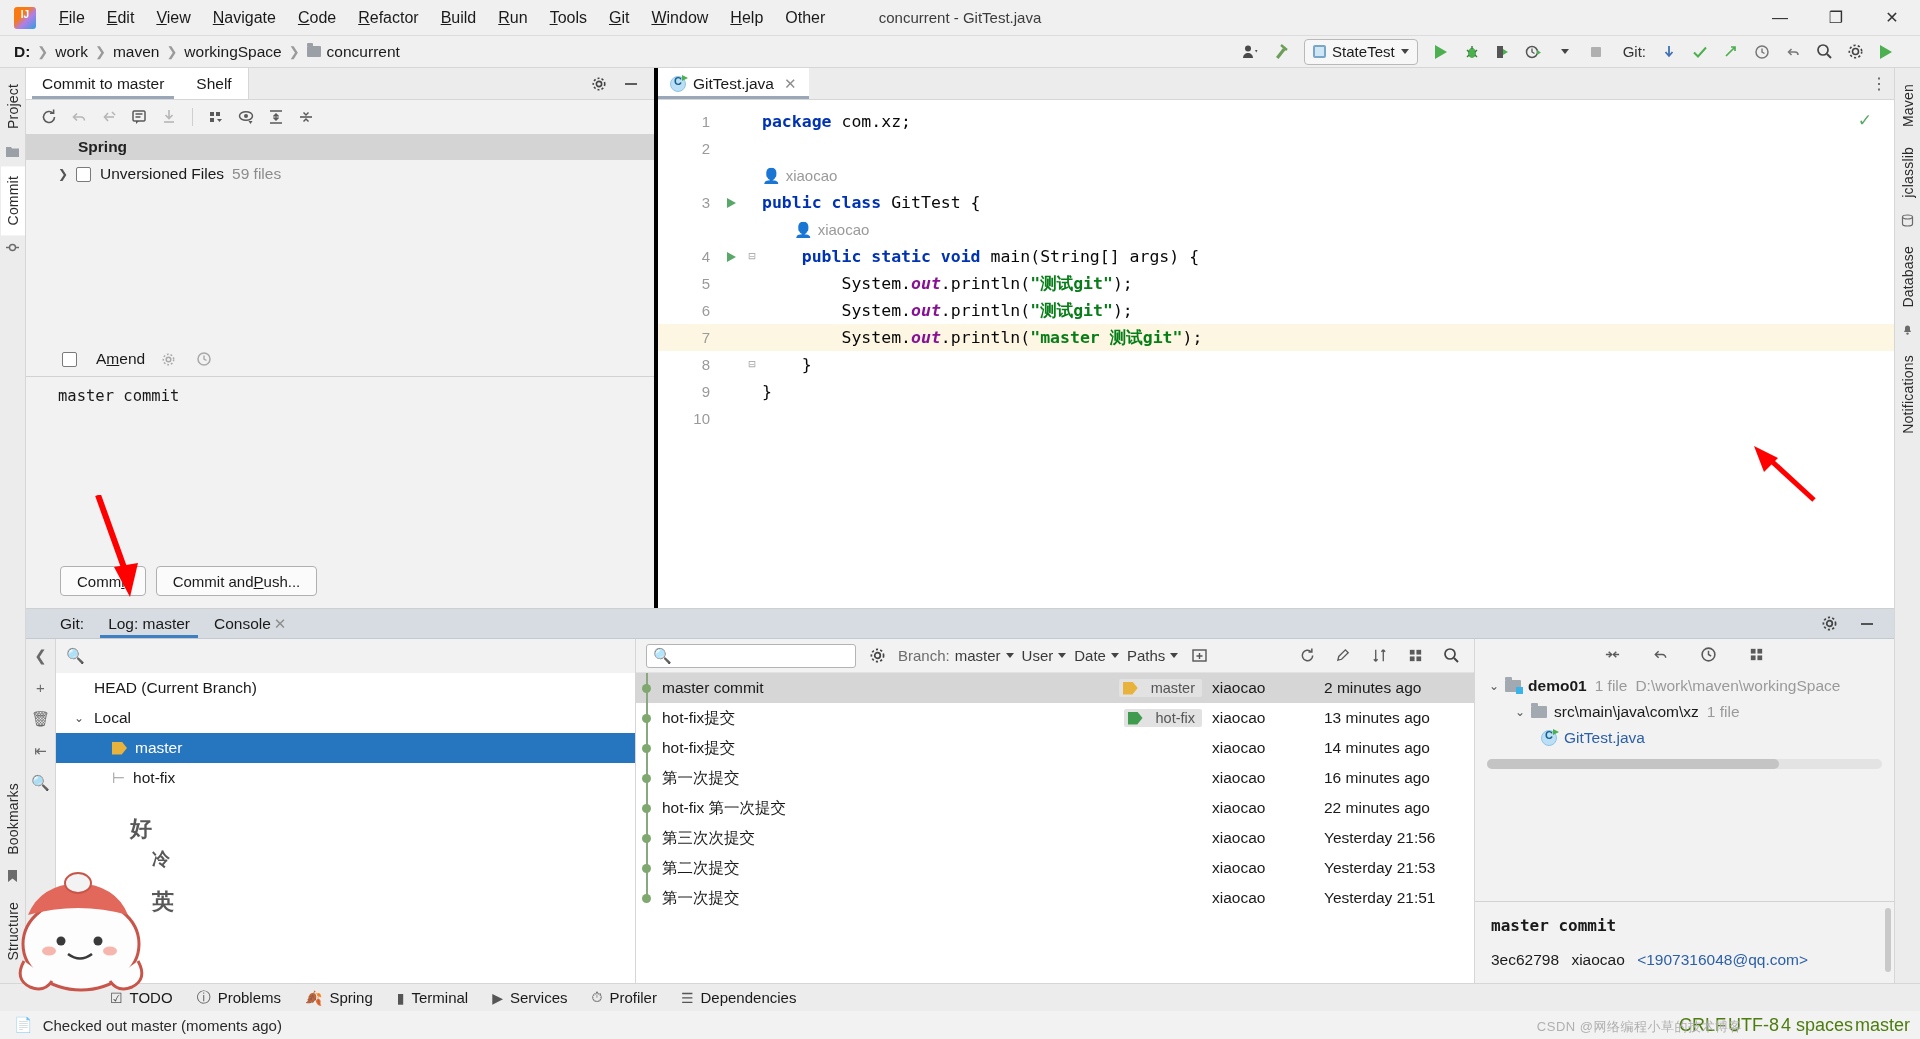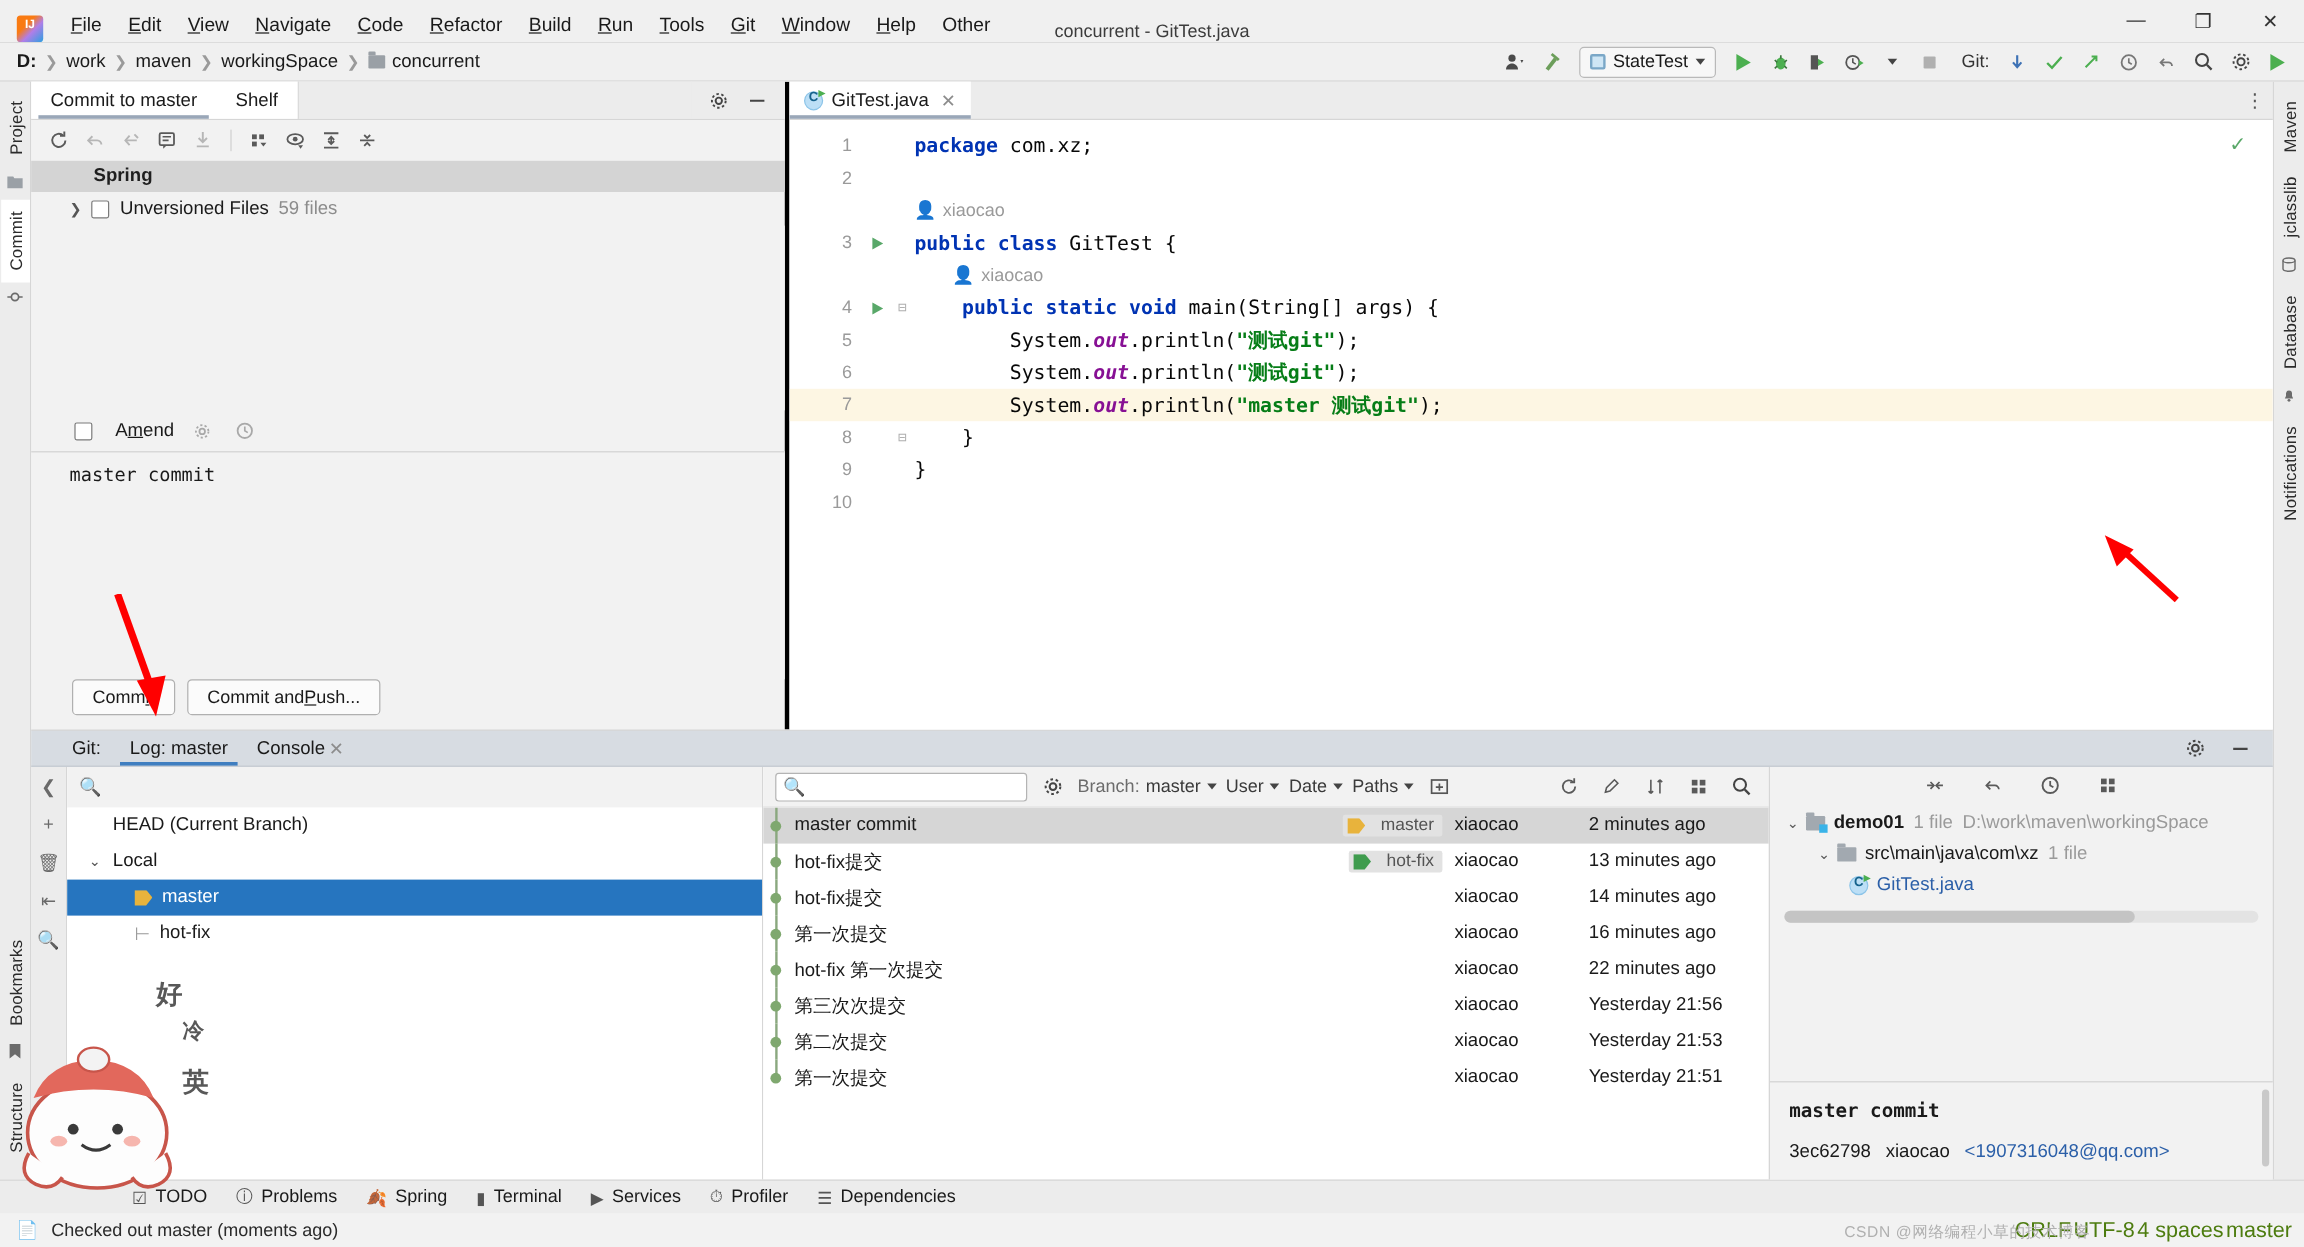--- a/index.html
+++ b/index.html
@@ -7,21 +7,21 @@
   body{
     font-family:"Liberation Sans", sans-serif;
     font-size:16px;
     color:#1a1a1a;
     background:#f2f2f2;
   }
   .app{ position:relative; width:1920px; height:1039px; display:flex; flex-direction:column; }
 
   
   .titlebar{
-    height:36px; background:#f0f0f0; display:flex; align-items:flex-end;
+    height:36px; background:#f0f0f0; display:flex; align-items:center;
     border-bottom:1px solid #dcdcdc; position:relative; flex:0 0 36px;
   }
   .ij-logo{
     width:22px;height:22px;margin:0 12px 0 14px;border-radius:3px;
     background:linear-gradient(135deg,#f97a12 0%,#f97a12 35%,#b07ee8 60%,#2d9fe0 100%);
     position:relative; flex:none;
   }
   .ij-logo::after{content:"IJ";position:absolute;left:0;right:0;top:2px;text-align:center;
     font-size:10px;font-weight:bold;color:#fff;font-family:"Liberation Sans",sans-serif;}
   .menu{ display:flex; align-items:center; gap:0px; }
@@ -36,21 +36,21 @@
     height:32px; background:#f0f0f0; display:flex; align-items:center;
     border-bottom:1px solid #d6d6d6; padding-left:14px; flex:0 0 32px; position:relative;
   }
   .crumb{ display:flex; align-items:center; font-size:15.5px; color:#1a1a1a; }
   .crumb b{font-weight:bold;}
   .crumb-sep{ color:#9a9a9a; margin:0 7px; font-size:13px;}
   .folder-ico{
     width:14px;height:11px;background:#9aa0a6;border-radius:1px;margin-right:6px;display:inline-block;position:relative;
   }
   .folder-ico::before{content:"";position:absolute;top:-3px;left:0;width:6px;height:3px;background:#9aa0a6;border-radius:1px 1px 0 0;}
-  .navbar-right{ margin-left:auto; display:flex; align-items:center; gap:3px; padding-right:8px;}
+  .navbar-right{ margin-left:auto; display:flex; align-items:center; gap:3px; padding-right:20px;}
   .tb-btn{ width:28px;height:26px;display:flex;align-items:center;justify-content:center;color:#4a4a4a;font-size:14px;}
   .runcfg{
     display:flex;align-items:center;gap:6px;height:26px;padding:0 8px;border:1px solid #b9b9b9;
     border-radius:4px;background:#f7f7f7;font-size:15px;margin:0 6px;
   }
   .runcfg .sq{width:13px;height:13px;border:2px solid #7aa7c7;background:#cfe6f5;border-radius:2px;}
   .caret{ width:0;height:0;border-left:4.5px solid transparent;border-right:4.5px solid transparent;border-top:5px solid #444; }
   .play{ width:0;height:0;border-left:12px solid #4caf50;border-top:7px solid transparent;border-bottom:7px solid transparent;}
   .git-label{ font-size:15px;color:#333;margin:0 6px 0 10px;}
 

